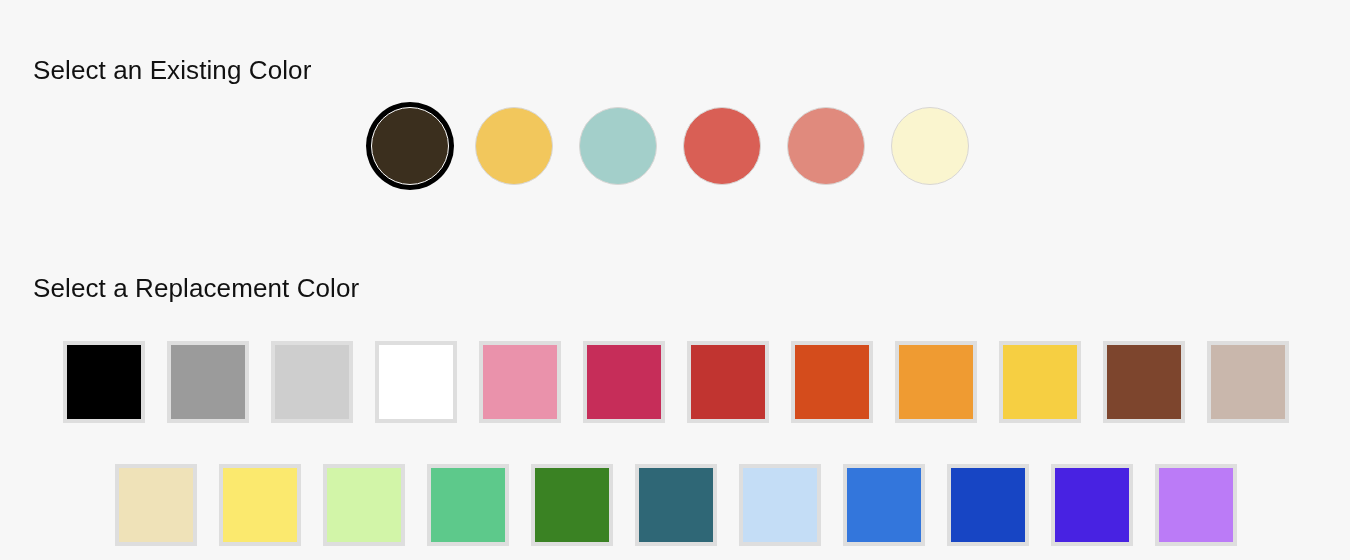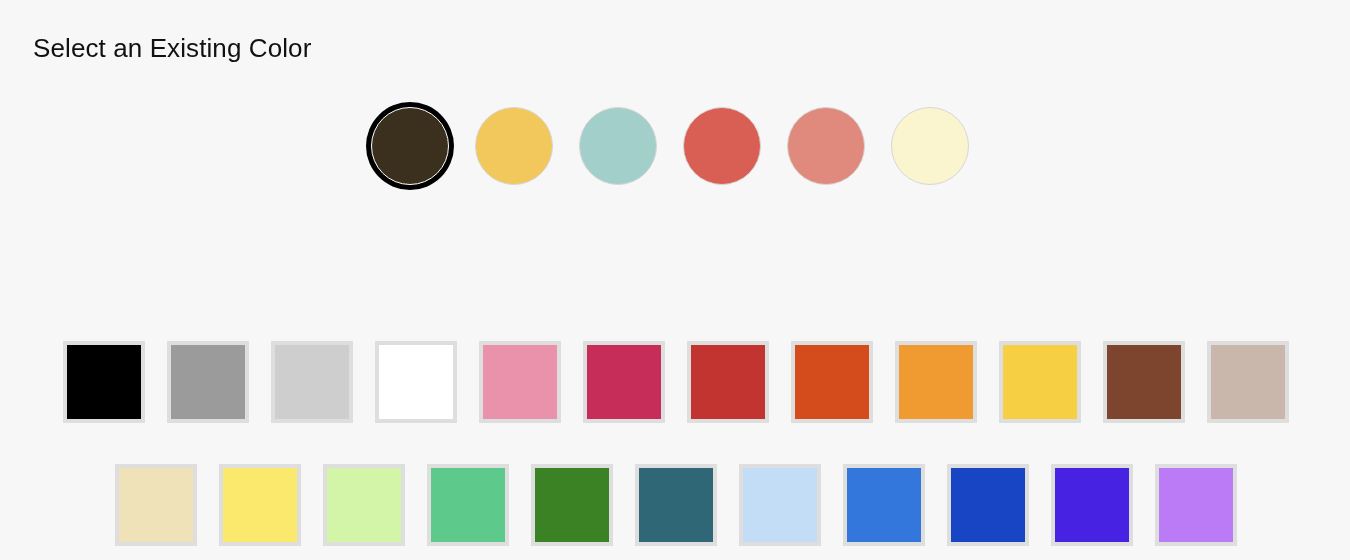--- a/index.html
+++ b/index.html
@@ -24,21 +24,21 @@
   .section-heading {
     position: absolute;
     left: 33px;
     font-size: 26px;
     font-weight: 400;
     line-height: 1;
     letter-spacing: 0.1px;
     color: #111111;
     white-space: nowrap;
   }
-  #heading-existing { top: 13px; }
+  #heading-existing { top: 35px; }
   #heading-replacement { top: 253px; }
 
   
   .circle-row {
     position: absolute;
     top: 107px;
     left: 371px;
     display: flex;
     gap: 26px;
     align-items: center;
@@ -92,20 +92,21 @@
 
   <div class="circle-row">
       <div class="circle-swatch selected" style="background-color: rgb(59, 47, 30);"></div>
       <div class="circle-swatch" style="background-color: rgb(242, 199, 92);"></div>
       <div class="circle-swatch" style="background-color: rgb(163, 207, 202);"></div>
       <div class="circle-swatch" style="background-color: rgb(217, 95, 85);"></div>
       <div class="circle-swatch" style="background-color: rgb(224, 138, 125);"></div>
       <div class="circle-swatch" style="background-color: rgb(250, 245, 207);"></div>
     </div>
 
+  <h2 class="section-heading" id="heading-replacement">Select a Replacement Color</h2>
 
   <div class="palette-row" id="palette-row-0">
       <div class="square-swatch" style="background-color: rgb(0, 0, 0);"></div>
       <div class="square-swatch" style="background-color: rgb(155, 155, 155);"></div>
       <div class="square-swatch" style="background-color: rgb(206, 206, 206);"></div>
       <div class="square-swatch" style="background-color: rgb(255, 255, 255);"></div>
       <div class="square-swatch" style="background-color: rgb(234, 146, 171);"></div>
       <div class="square-swatch" style="background-color: rgb(198, 45, 89);"></div>
       <div class="square-swatch" style="background-color: rgb(193, 52, 48);"></div>
       <div class="square-swatch" style="background-color: rgb(212, 76, 28);"></div>

